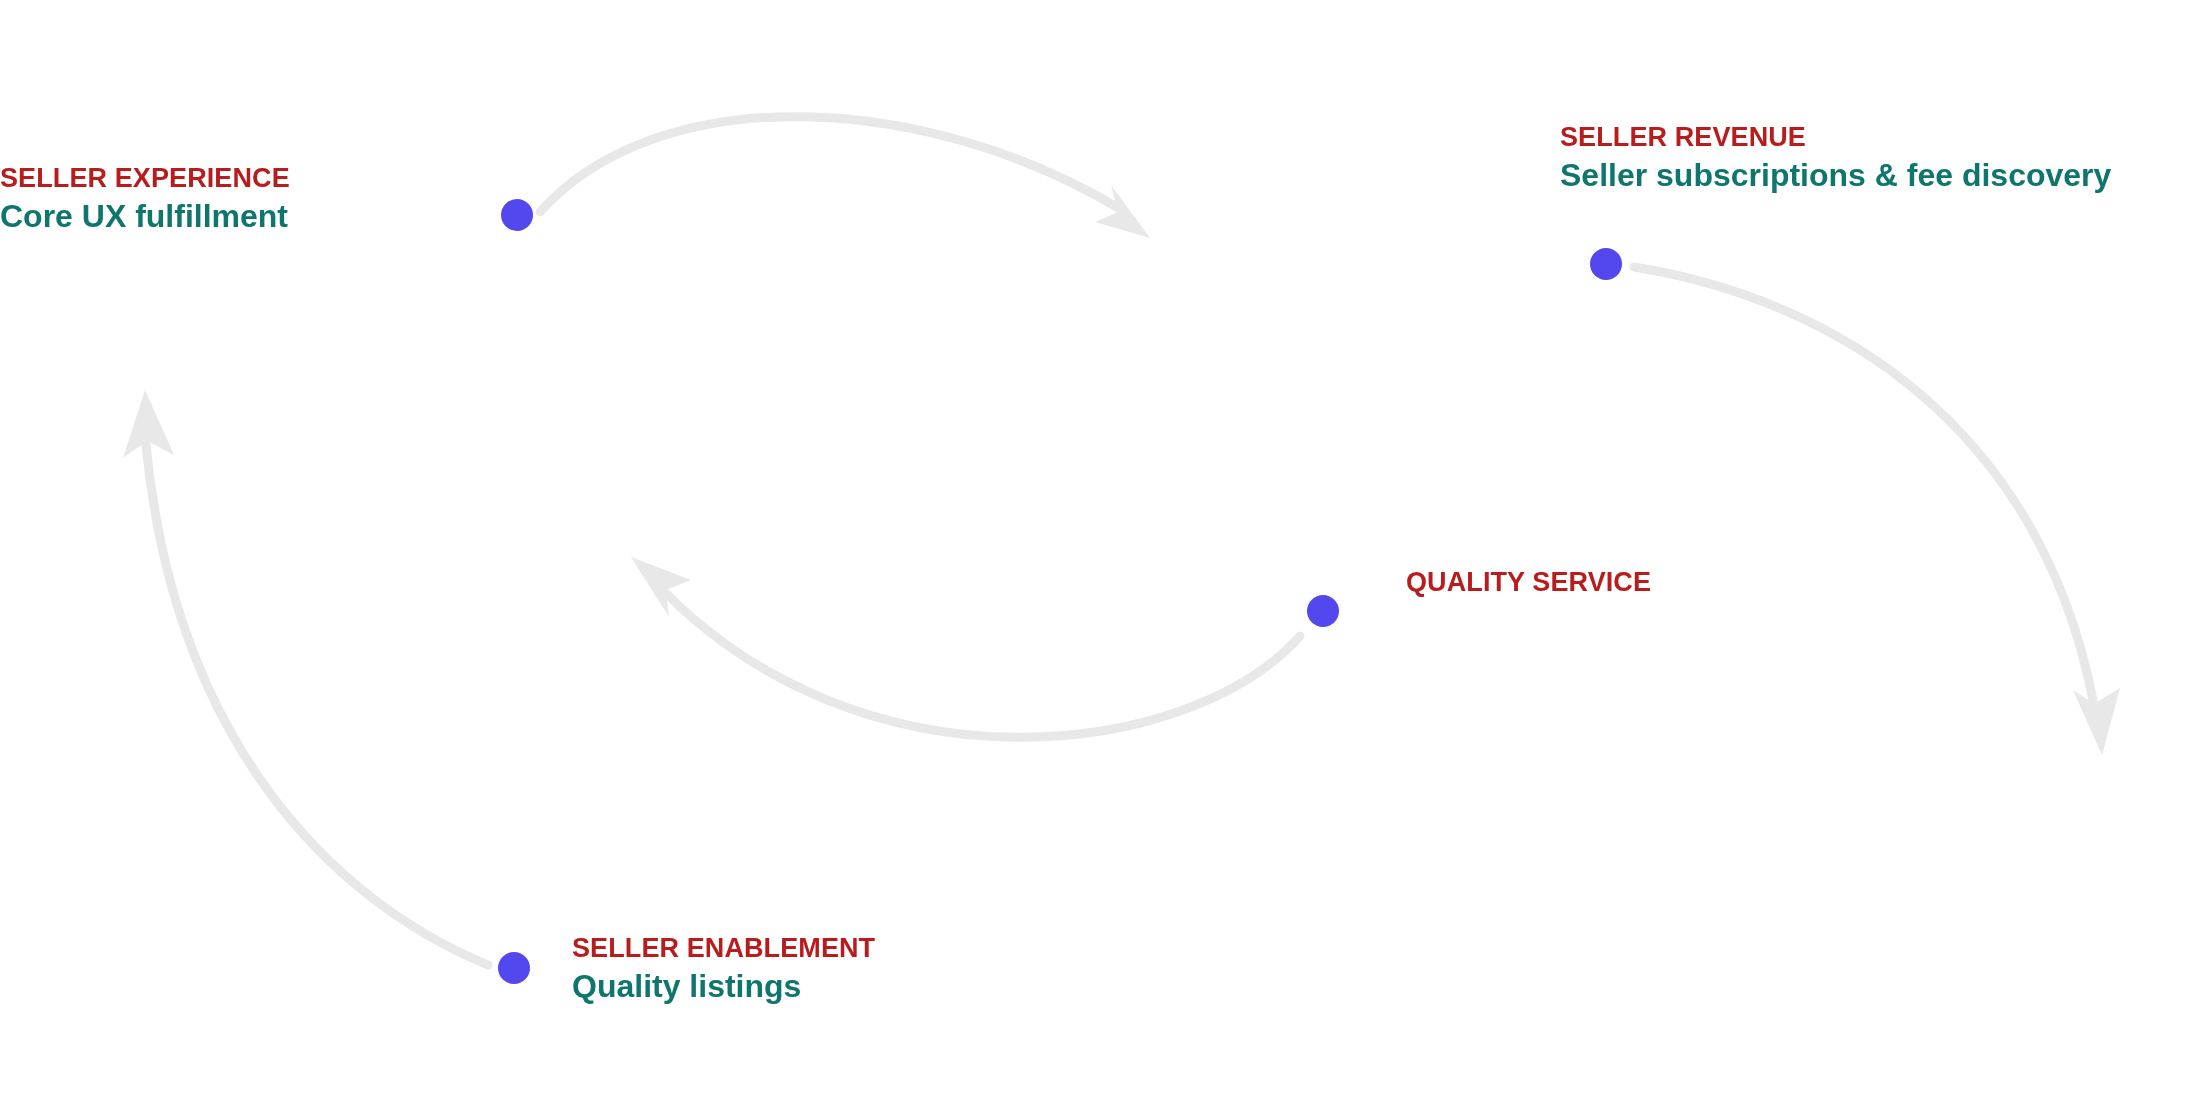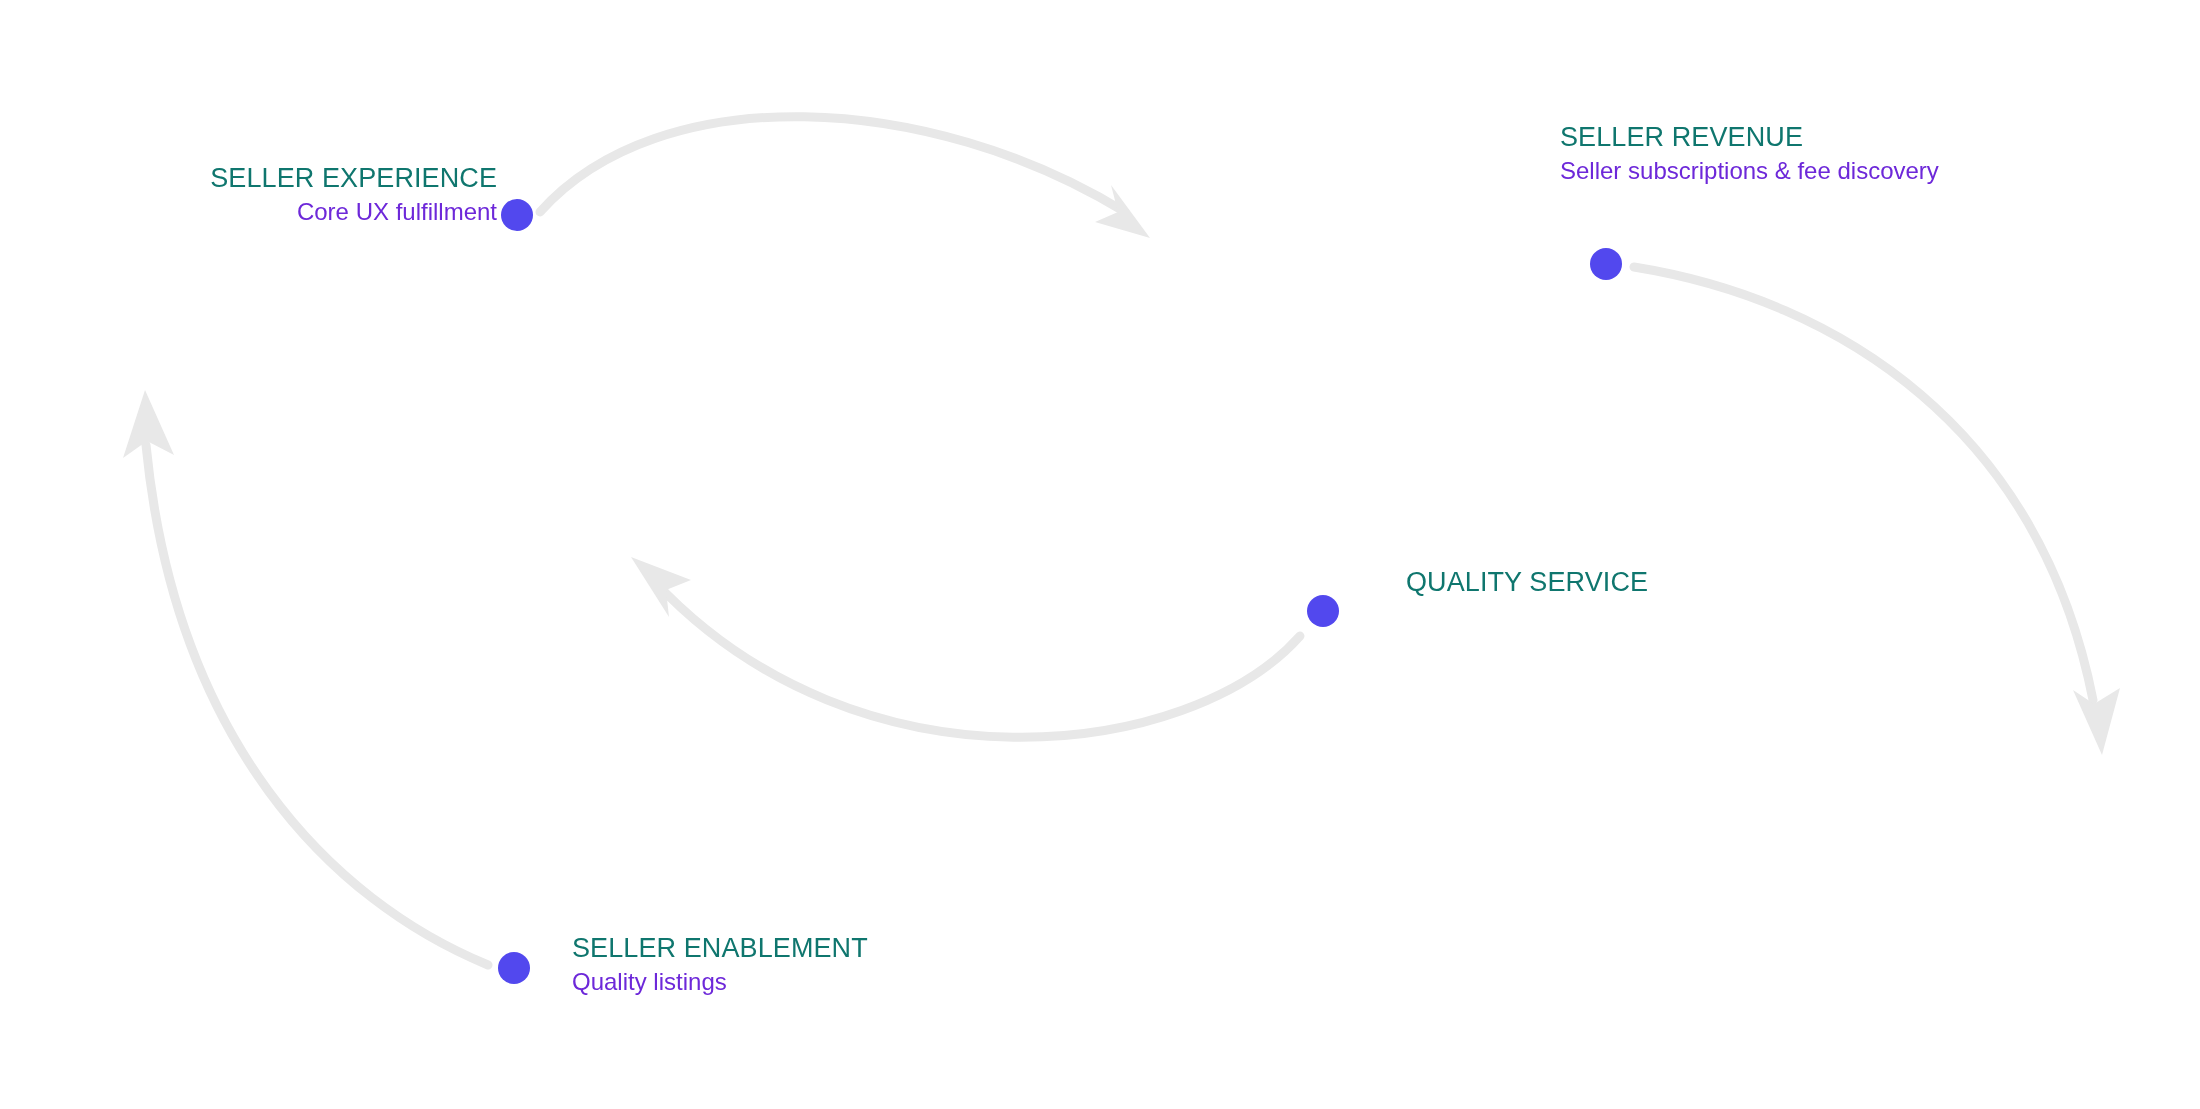--- a/index.html
+++ b/index.html
@@ -34,35 +34,35 @@
     border-radius: 50%;
     background: #5248ee;
   }
   .node-label {
     position: absolute;
     white-space: nowrap;
     line-height: 1.18;
   }
   .node-title {
     font-size: 27px;
-    font-weight: normal;
-    color: #0f766e;
+    font-weight: bold;
+    color: #b91c1c;
     letter-spacing: 0.1px;
     margin: 0 0 3px 0;
     white-space: nowrap;
   }
   .node-subtitle {
-    font-size: 24px;
-    font-weight: normal;
-    color: #6d28d9;
+    font-size: 32px;
+    font-weight: bold;
+    color: #0f766e;
     margin: 0;
     white-space: nowrap;
   }
   .label-right  { text-align: left; }
-  .label-left   { text-align: right; margin-left: 27px; }
+  .label-left   { text-align: left; }
 </style>
 </head>
 <body>
 
 <div id="canvas" style="background: rgb(255, 255, 255);">
 
   <svg id="flow-svg" viewBox="0 0 2200 1109" aria-hidden="true">
 
     <g>
       <path d="M 540 212 C 660 78, 930 92, 1125 212" fill="none" stroke="#e8e8e8" stroke-width="9" stroke-linecap="round"></path>

